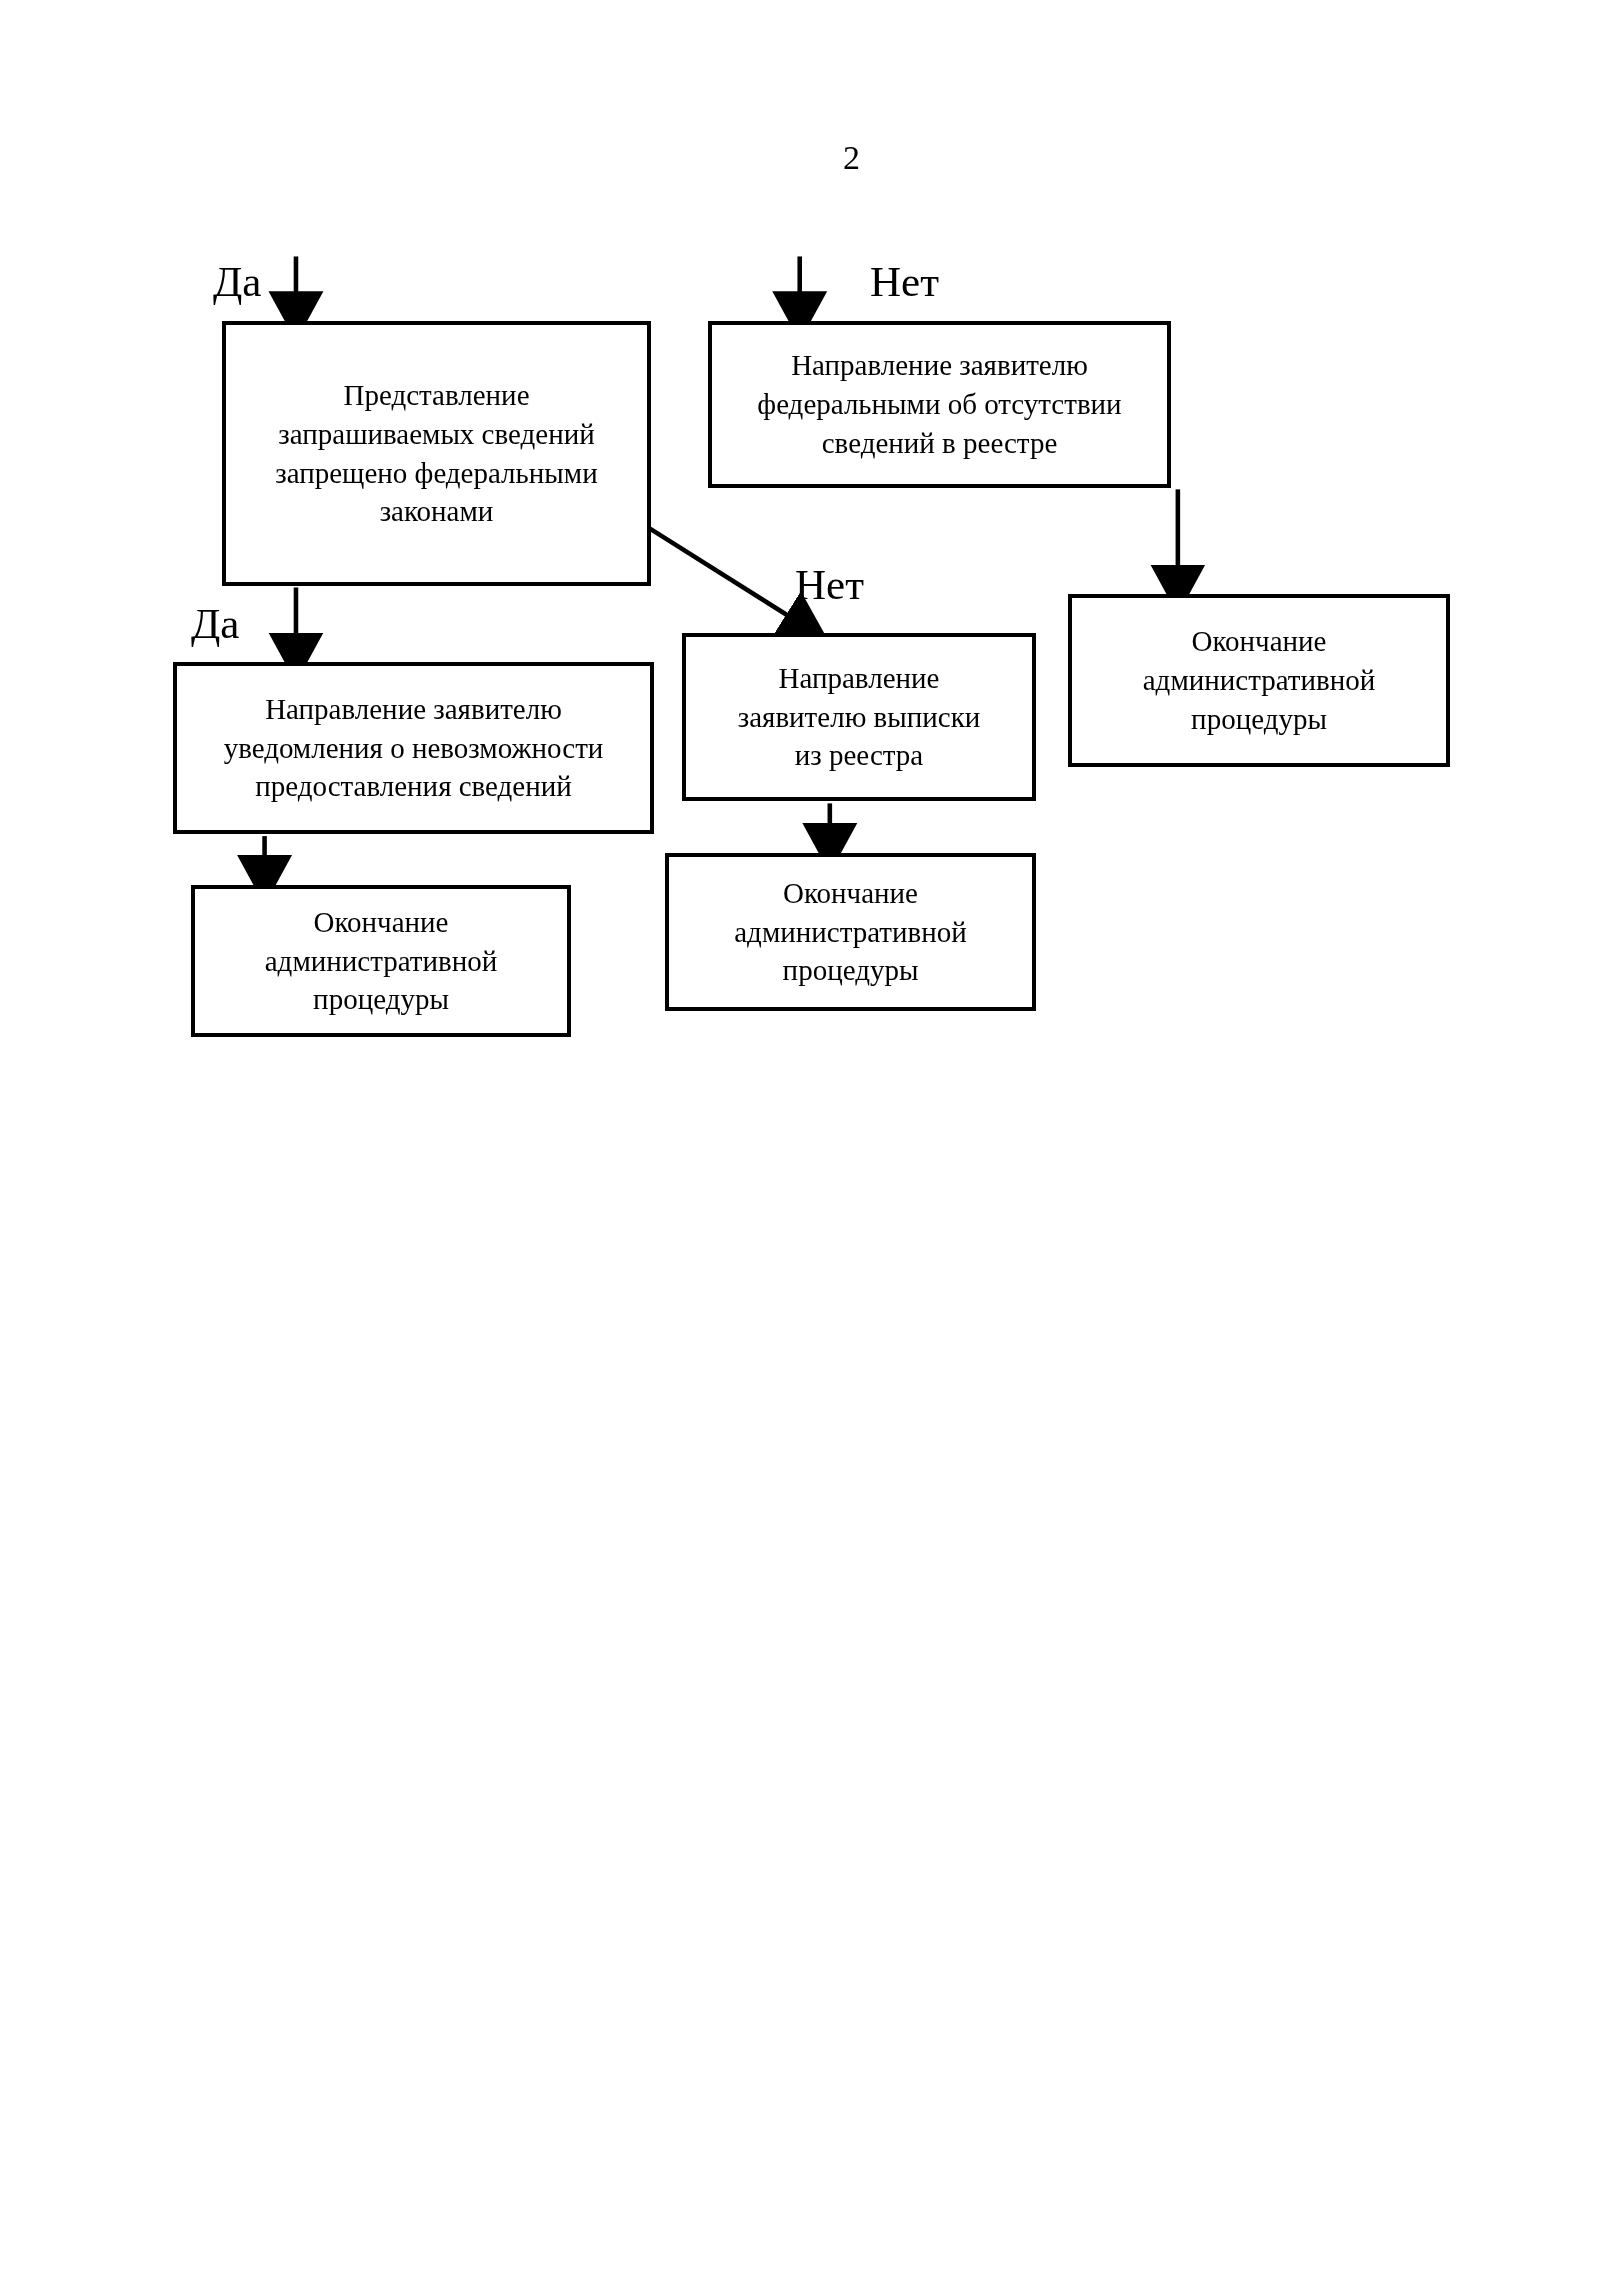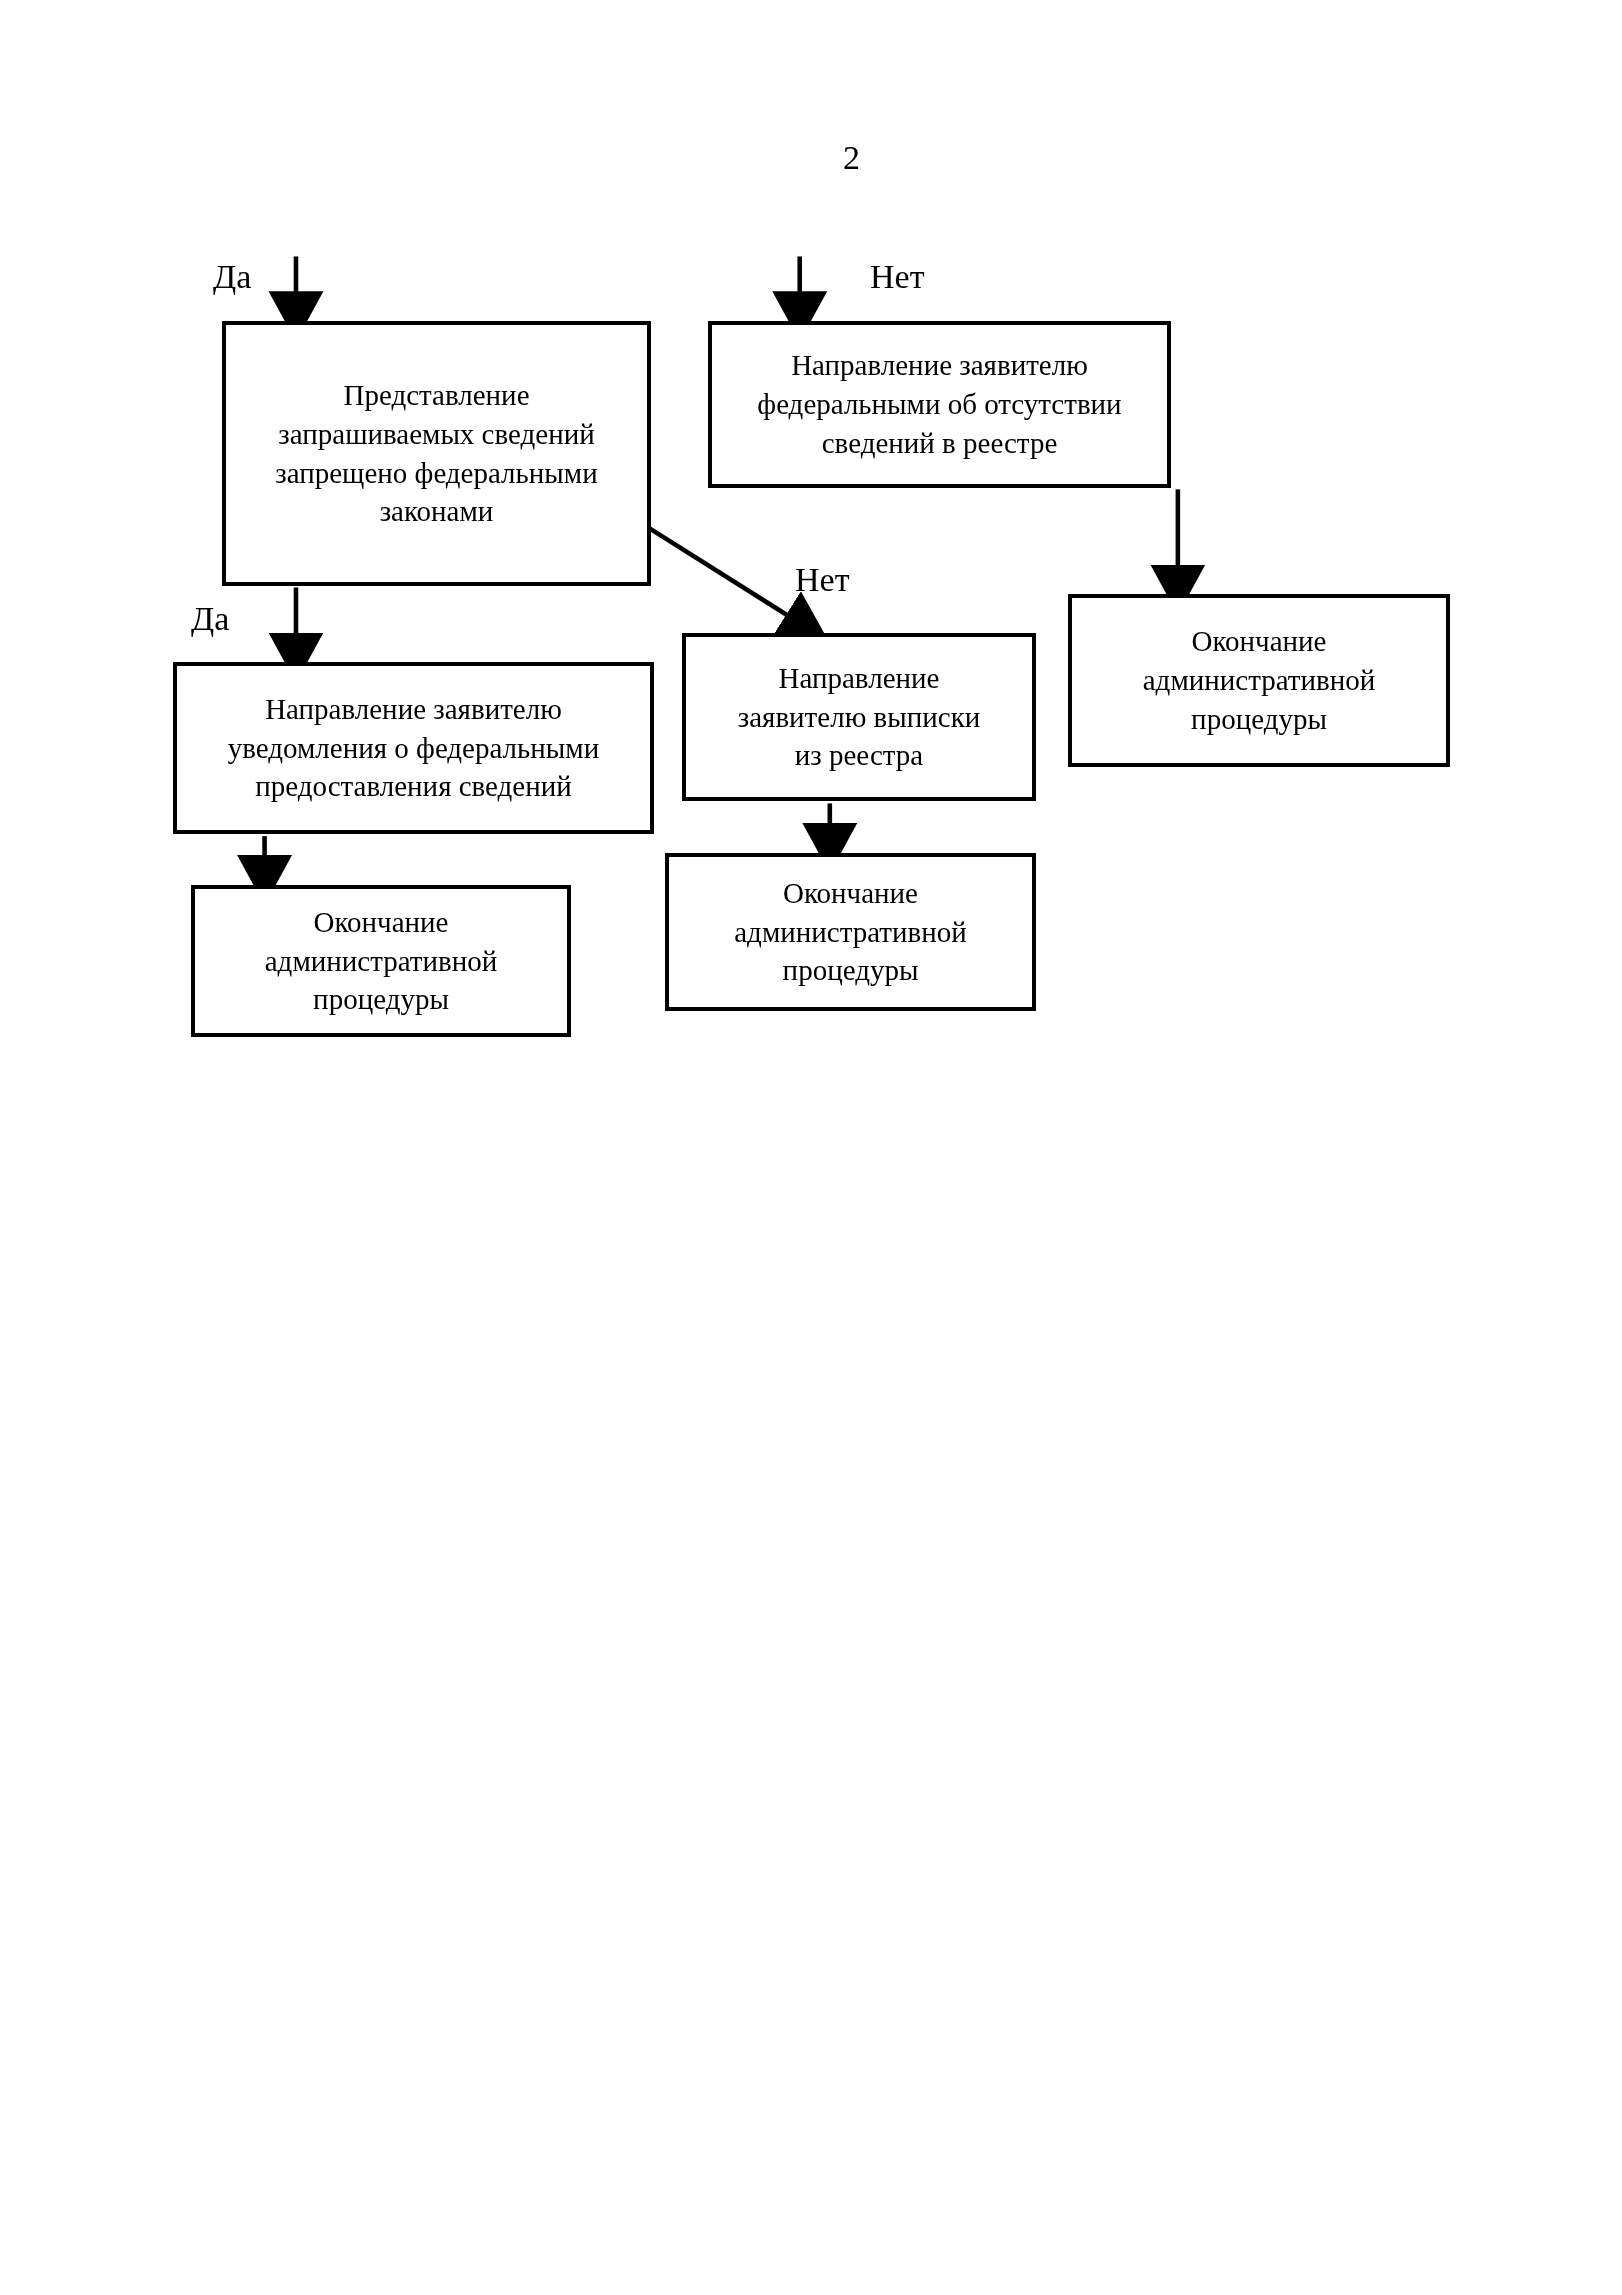--- a/index.html
+++ b/index.html
@@ -6,21 +6,21 @@
   body{width:1623px;height:2295px;position:relative;
        font-family:"Liberation Serif","DejaVu Serif",serif;color:#000;}
   #sheet{position:absolute;left:0;top:0;width:1623px;height:2295px;overflow:hidden;}
 
   .page-num{position:absolute;font-size:34px;line-height:1;}
 
   .node{position:absolute;box-sizing:border-box;border:4.6px solid #000;background:#fff;
         display:flex;align-items:center;justify-content:center;text-align:center;}
   .node .txt{font-size:29px;line-height:1.34;padding:0 7.9px;}
 
-  .edge-label{position:absolute;font-size:34px;line-height:1;white-space:nowrap;}
+  .edge-label{position:absolute;font-size:43px;line-height:1;white-space:nowrap;}
 
   svg.arrows{position:absolute;left:0;top:0;width:1623px;height:2295px;
              pointer-events:none;overflow:visible;}
 </style>
 </head>
 <body>
 
 <div id="sheet">
 
   <div class="page-num" style="left: 843px; top: 141px;">2</div>
@@ -44,21 +44,21 @@
 
   <div class="node" style="left:222px;top:321px;width:429px;height:265px;">
     <div class="txt" style="max-width:366px;">Представление запрашиваемых сведений запрещено федеральными законами</div>
   </div>
 
   <div class="node" style="left:708px;top:321px;width:463px;height:167px;">
     <div class="txt" style="max-width:393px;">Направление заявителю федеральными об отсутствии сведений в реестре</div>
   </div>
 
   <div class="node" style="left:173px;top:662px;width:481px;height:172px;">
-    <div class="txt" style="max-width:432px;">Направление заявителю уведомления о федеральными предоставления сведений</div>
+    <div class="txt" style="max-width:432px;">Направление заявителю уведомления о невозможности предоставления сведений</div>
   </div>
 
   <div class="node" style="left:682px;top:633px;width:354px;height:168px;">
     <div class="txt" style="max-width:275px;">Направление заявителю выписки из реестра</div>
   </div>
 
   <div class="node" style="left:1068px;top:594px;width:382px;height:173px;">
     <div class="txt" style="max-width:314px;">Окончание административной процедуры</div>
   </div>
 

